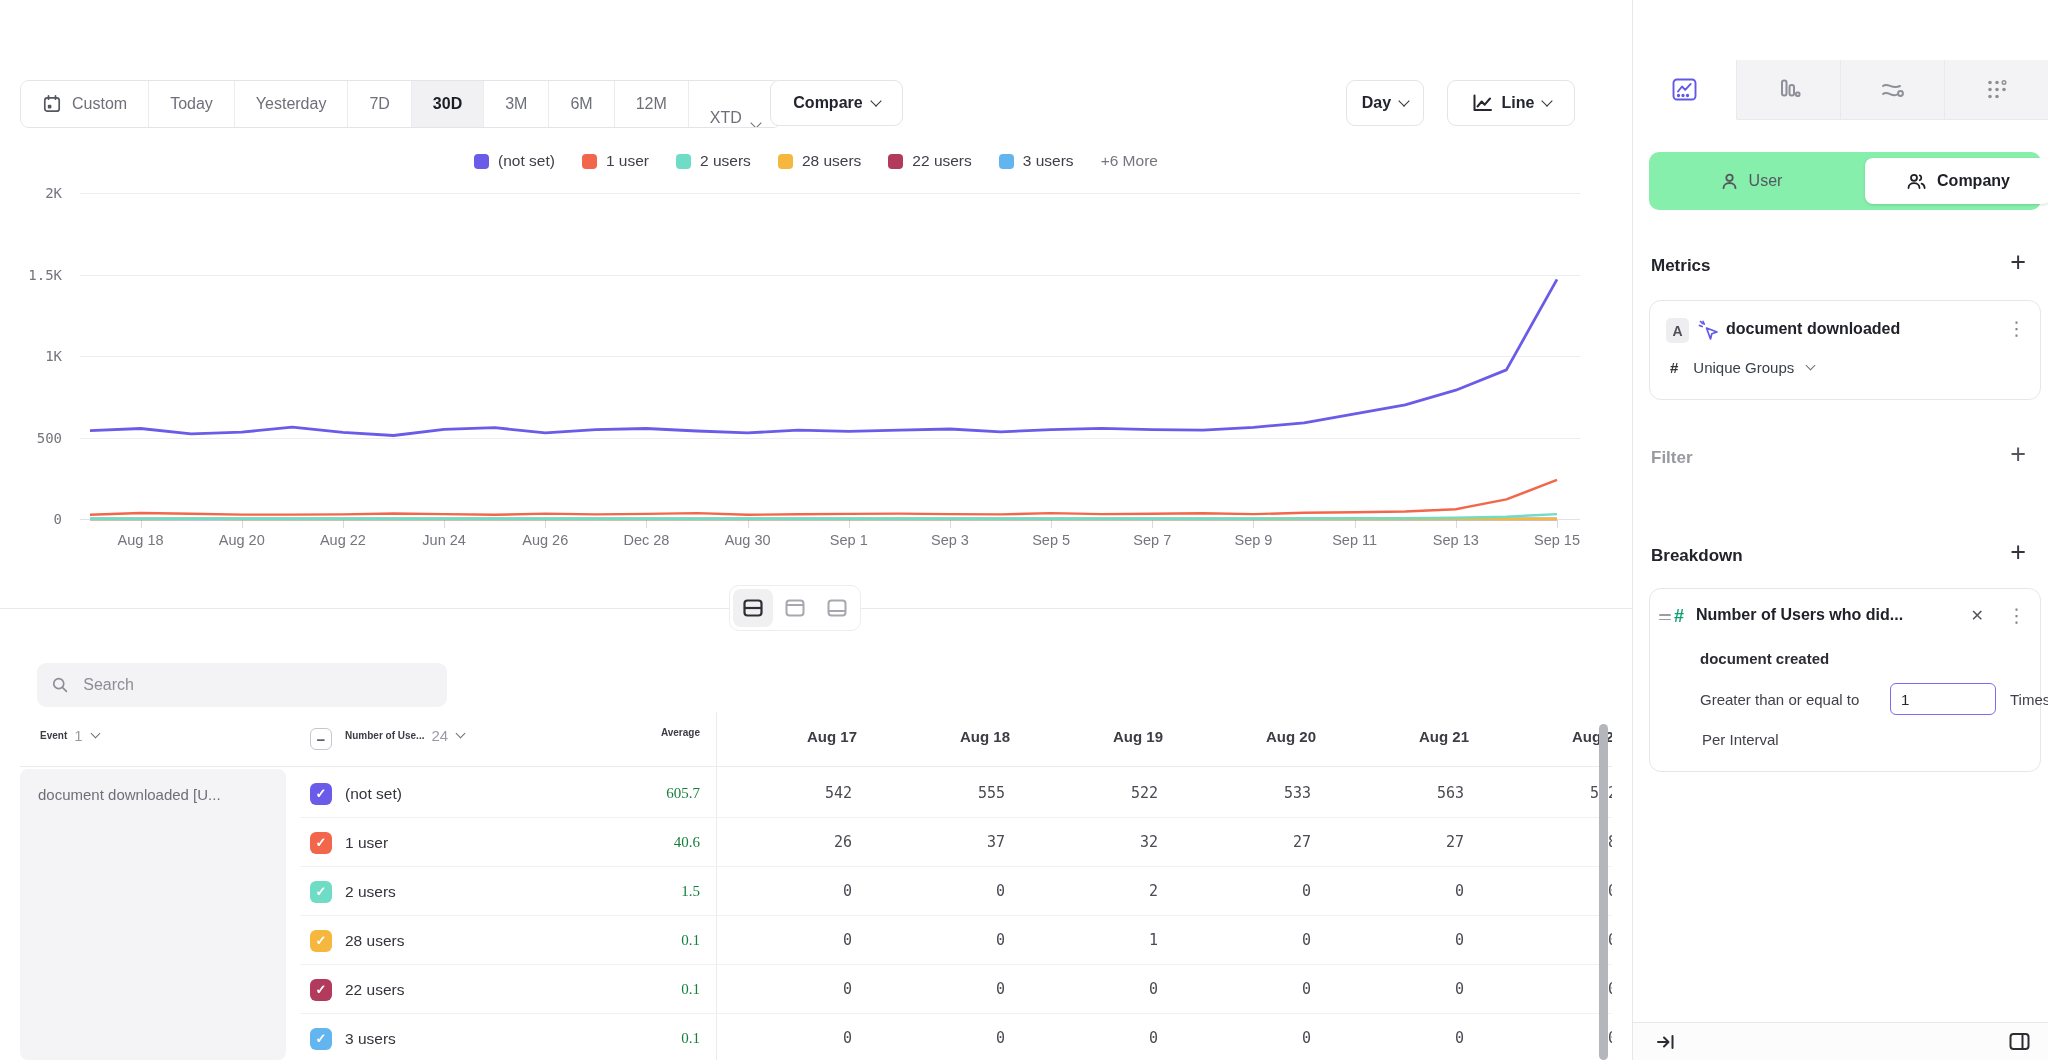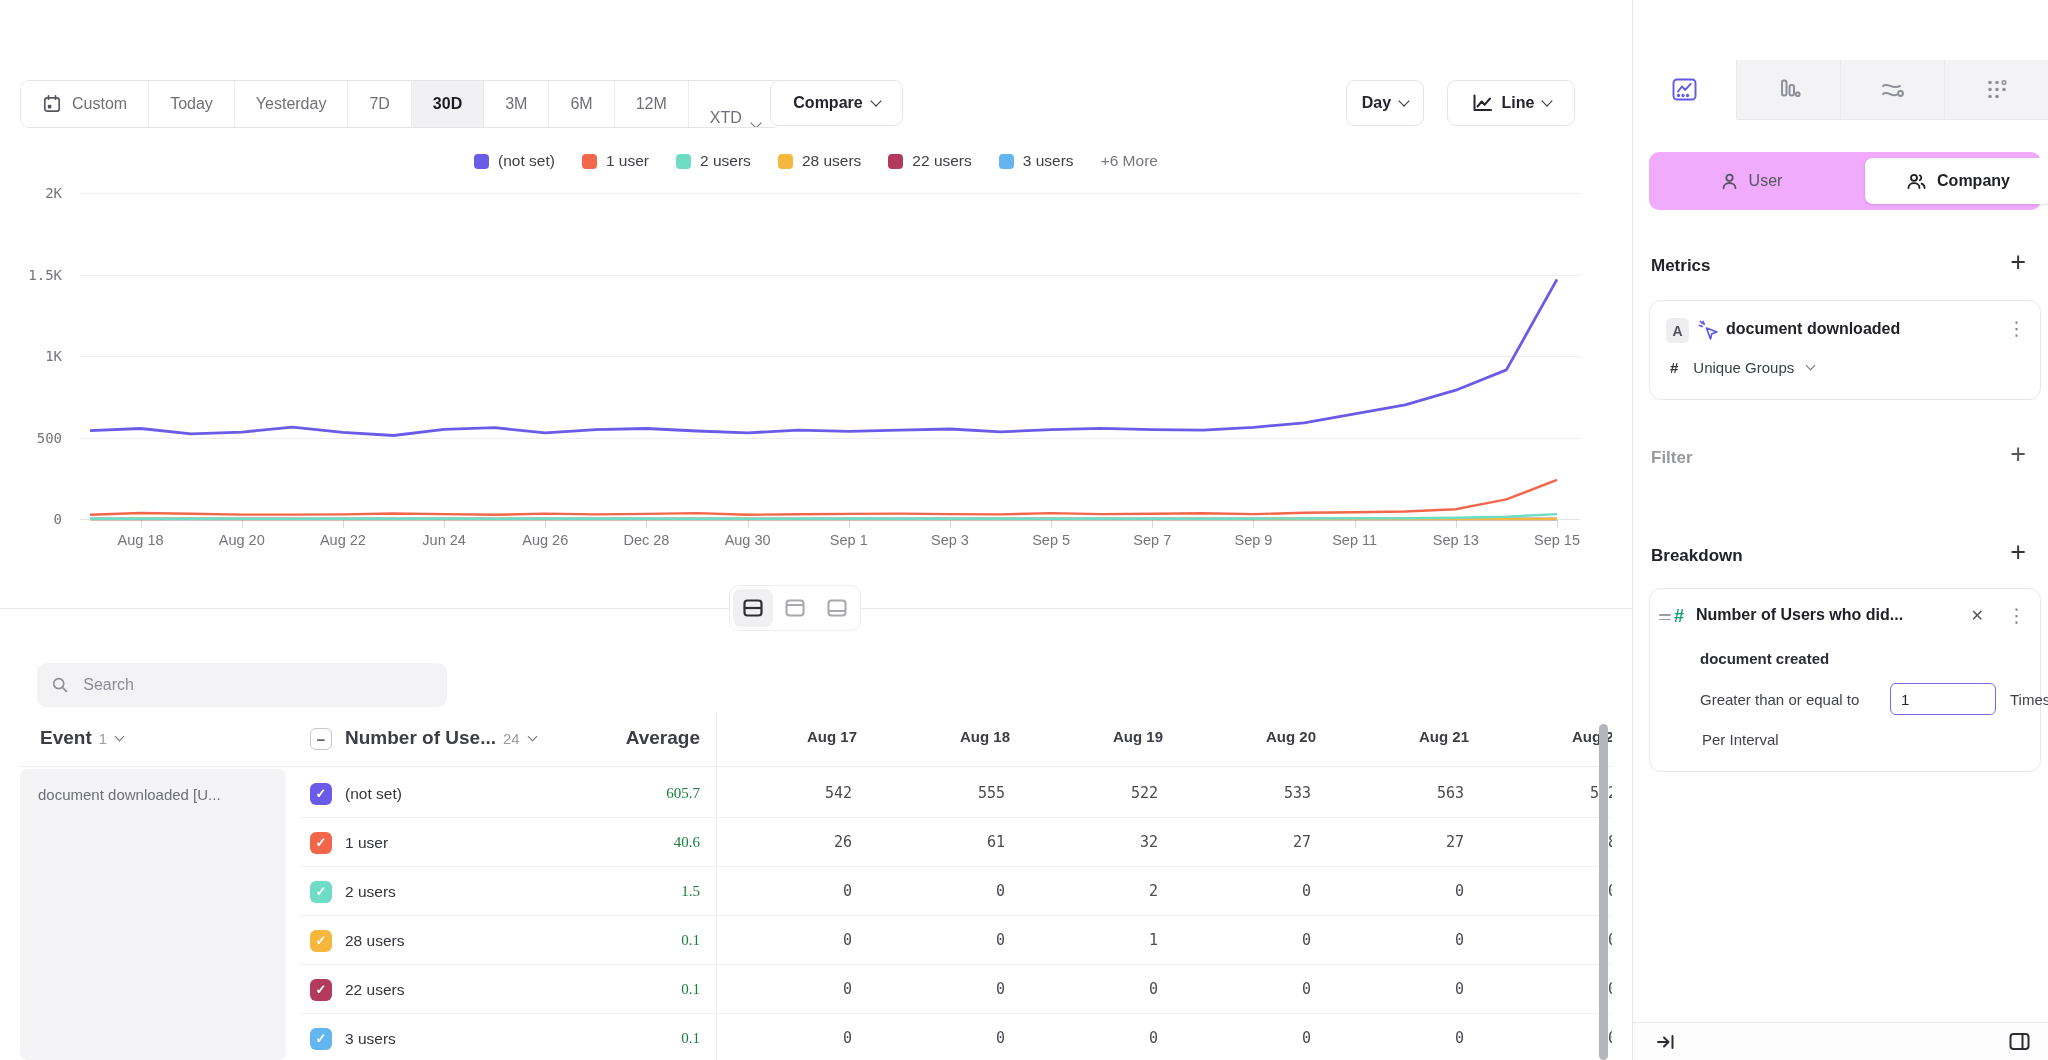--- a/index.html
+++ b/index.html
@@ -41,21 +41,21 @@
   .lt-btn{width:40px;height:38px;border:none;background:#fff;border-radius:8px;display:flex;
     align-items:center;justify-content:center;cursor:pointer;}
   .lt-btn.selected{background:#f0f0f3;}
   
   .searchbox{position:absolute;left:37px;top:663px;width:410px;height:44px;background:#f3f3f5;
     border-radius:9px;display:flex;align-items:center;gap:12px;padding:0 14px;box-sizing:border-box;}
   .searchbox input{border:none;background:transparent;outline:none;font-size:16px;color:#3c3d45;
     font-family:inherit;width:100%;}
   .searchbox input::placeholder{color:#8c8d96;}
   
-  .thead-label{font-size:19px;font-weight:600;color:#3c3d45;}
+  .thead-label{font-size:10px;font-weight:600;color:#3c3d45;}
   .thead-count{font-size:15px;color:#9b9ca3;margin-left:7px;font-weight:400;}
   .cbx{width:22px;height:22px;border-radius:6px;box-sizing:border-box;display:flex;align-items:center;
     justify-content:center;font-size:13px;font-weight:700;color:#fff;}
   .cbx.header{border:1.5px solid #c6c7cc;background:#fff;color:#5a5b63;font-size:15px;}
   .header-line{position:absolute;left:20px;top:766px;width:1592px;height:1px;background:#ececee;}
   .vline{position:absolute;left:716px;top:712px;width:1px;height:348px;background:#ececef;}
   .event-cell{position:absolute;left:20px;top:769px;width:266px;height:291px;background:#f4f4f6;
     border-radius:8px;font-size:15px;color:#6e6f78;}
   .event-cell span{display:block;padding:17px 0 0 18px;white-space:nowrap;overflow:hidden;}
   .trow{position:absolute;left:300px;width:416px;height:49px;display:flex;align-items:center;}
@@ -73,21 +73,21 @@
   .panel{position:absolute;left:1632px;top:0;width:416px;height:1060px;border-left:1px solid #e7e7ea;
     background:#fff;box-sizing:border-box;}
   .ptabs{position:absolute;left:0;top:0;width:416px;height:60px;border-bottom:1px solid #ebebee;}
   .ptab{position:absolute;top:17px;font-size:16.5px;font-weight:700;color:#6f7079;cursor:pointer;}
   .ptab.active{color:#6158e8;}
   .ptab-underline{position:absolute;left:14px;top:54px;width:50px;height:4px;border-radius:3px;background:#6158e8;}
   .icon-tabs{position:absolute;left:0;top:60px;width:416px;height:60px;display:flex;}
   .icon-tab{width:104px;height:60px;display:flex;align-items:center;justify-content:center;
     background:#f3f3f5;border-right:1px solid #e9e9ec;border-bottom:1px solid #e9e9ec;cursor:pointer;box-sizing:border-box;}
   .icon-tab.active{background:#fff;border-bottom:1px solid transparent;}
-  .scope-toggle{position:absolute;left:16px;top:152px;width:392px;height:58px;background:#f0abfc;border-radius:10px;}
+  .scope-toggle{position:absolute;left:16px;top:152px;width:392px;height:58px;background:#86efac;border-radius:10px;}
   .scope-user{position:absolute;left:0;top:0;width:204px;height:58px;display:flex;align-items:center;
     justify-content:center;gap:10px;font-size:16px;color:#55565e;cursor:pointer;}
   .scope-company{position:absolute;left:216px;top:6px;width:186px;height:46px;background:#fff;border-radius:8px;
     box-shadow:0 1px 3px rgba(0,0,0,.14);display:flex;align-items:center;justify-content:center;gap:10px;
     font-size:16px;font-weight:600;color:#1f2027;cursor:pointer;}
   .sect-title{position:absolute;left:18px;font-size:17px;font-weight:700;color:#23242b;}
   .sect-title.muted{color:#9899a1;}
   .plus-btn{position:absolute;right:22px;font-size:27px;font-weight:300;color:#33343c;line-height:20px;cursor:pointer;}
   .pcard{position:absolute;left:16px;width:392px;border:1px solid #e7e7ea;border-radius:12px;background:#fff;box-sizing:border-box;}
   .abadge{position:absolute;left:16px;top:17px;width:23px;height:25px;background:#eeeef0;border-radius:5px;
@@ -341,21 +341,21 @@
   <div id="date-cols">
       <div class="th-date" style="left: 0px;">Aug 17</div>
       <div class="td-val" style="left: 0px; top: 57px;">542</div>
       <div class="td-val" style="left: 0px; top: 106px;">26</div>
       <div class="td-val" style="left: 0px; top: 155px;">0</div>
       <div class="td-val" style="left: 0px; top: 204px;">0</div>
       <div class="td-val" style="left: 0px; top: 253px;">0</div>
       <div class="td-val" style="left: 0px; top: 302px;">0</div>
       <div class="th-date" style="left: 153px;">Aug 18</div>
       <div class="td-val" style="left: 153px; top: 57px;">555</div>
-      <div class="td-val" style="left: 153px; top: 106px;">61</div>
+      <div class="td-val" style="left: 153px; top: 106px;">37</div>
       <div class="td-val" style="left: 153px; top: 155px;">0</div>
       <div class="td-val" style="left: 153px; top: 204px;">0</div>
       <div class="td-val" style="left: 153px; top: 253px;">0</div>
       <div class="td-val" style="left: 153px; top: 302px;">0</div>
       <div class="th-date" style="left: 306px;">Aug 19</div>
       <div class="td-val" style="left: 306px; top: 57px;">522</div>
       <div class="td-val" style="left: 306px; top: 106px;">32</div>
       <div class="td-val" style="left: 306px; top: 155px;">2</div>
       <div class="td-val" style="left: 306px; top: 204px;">1</div>
       <div class="td-val" style="left: 306px; top: 253px;">0</div>

